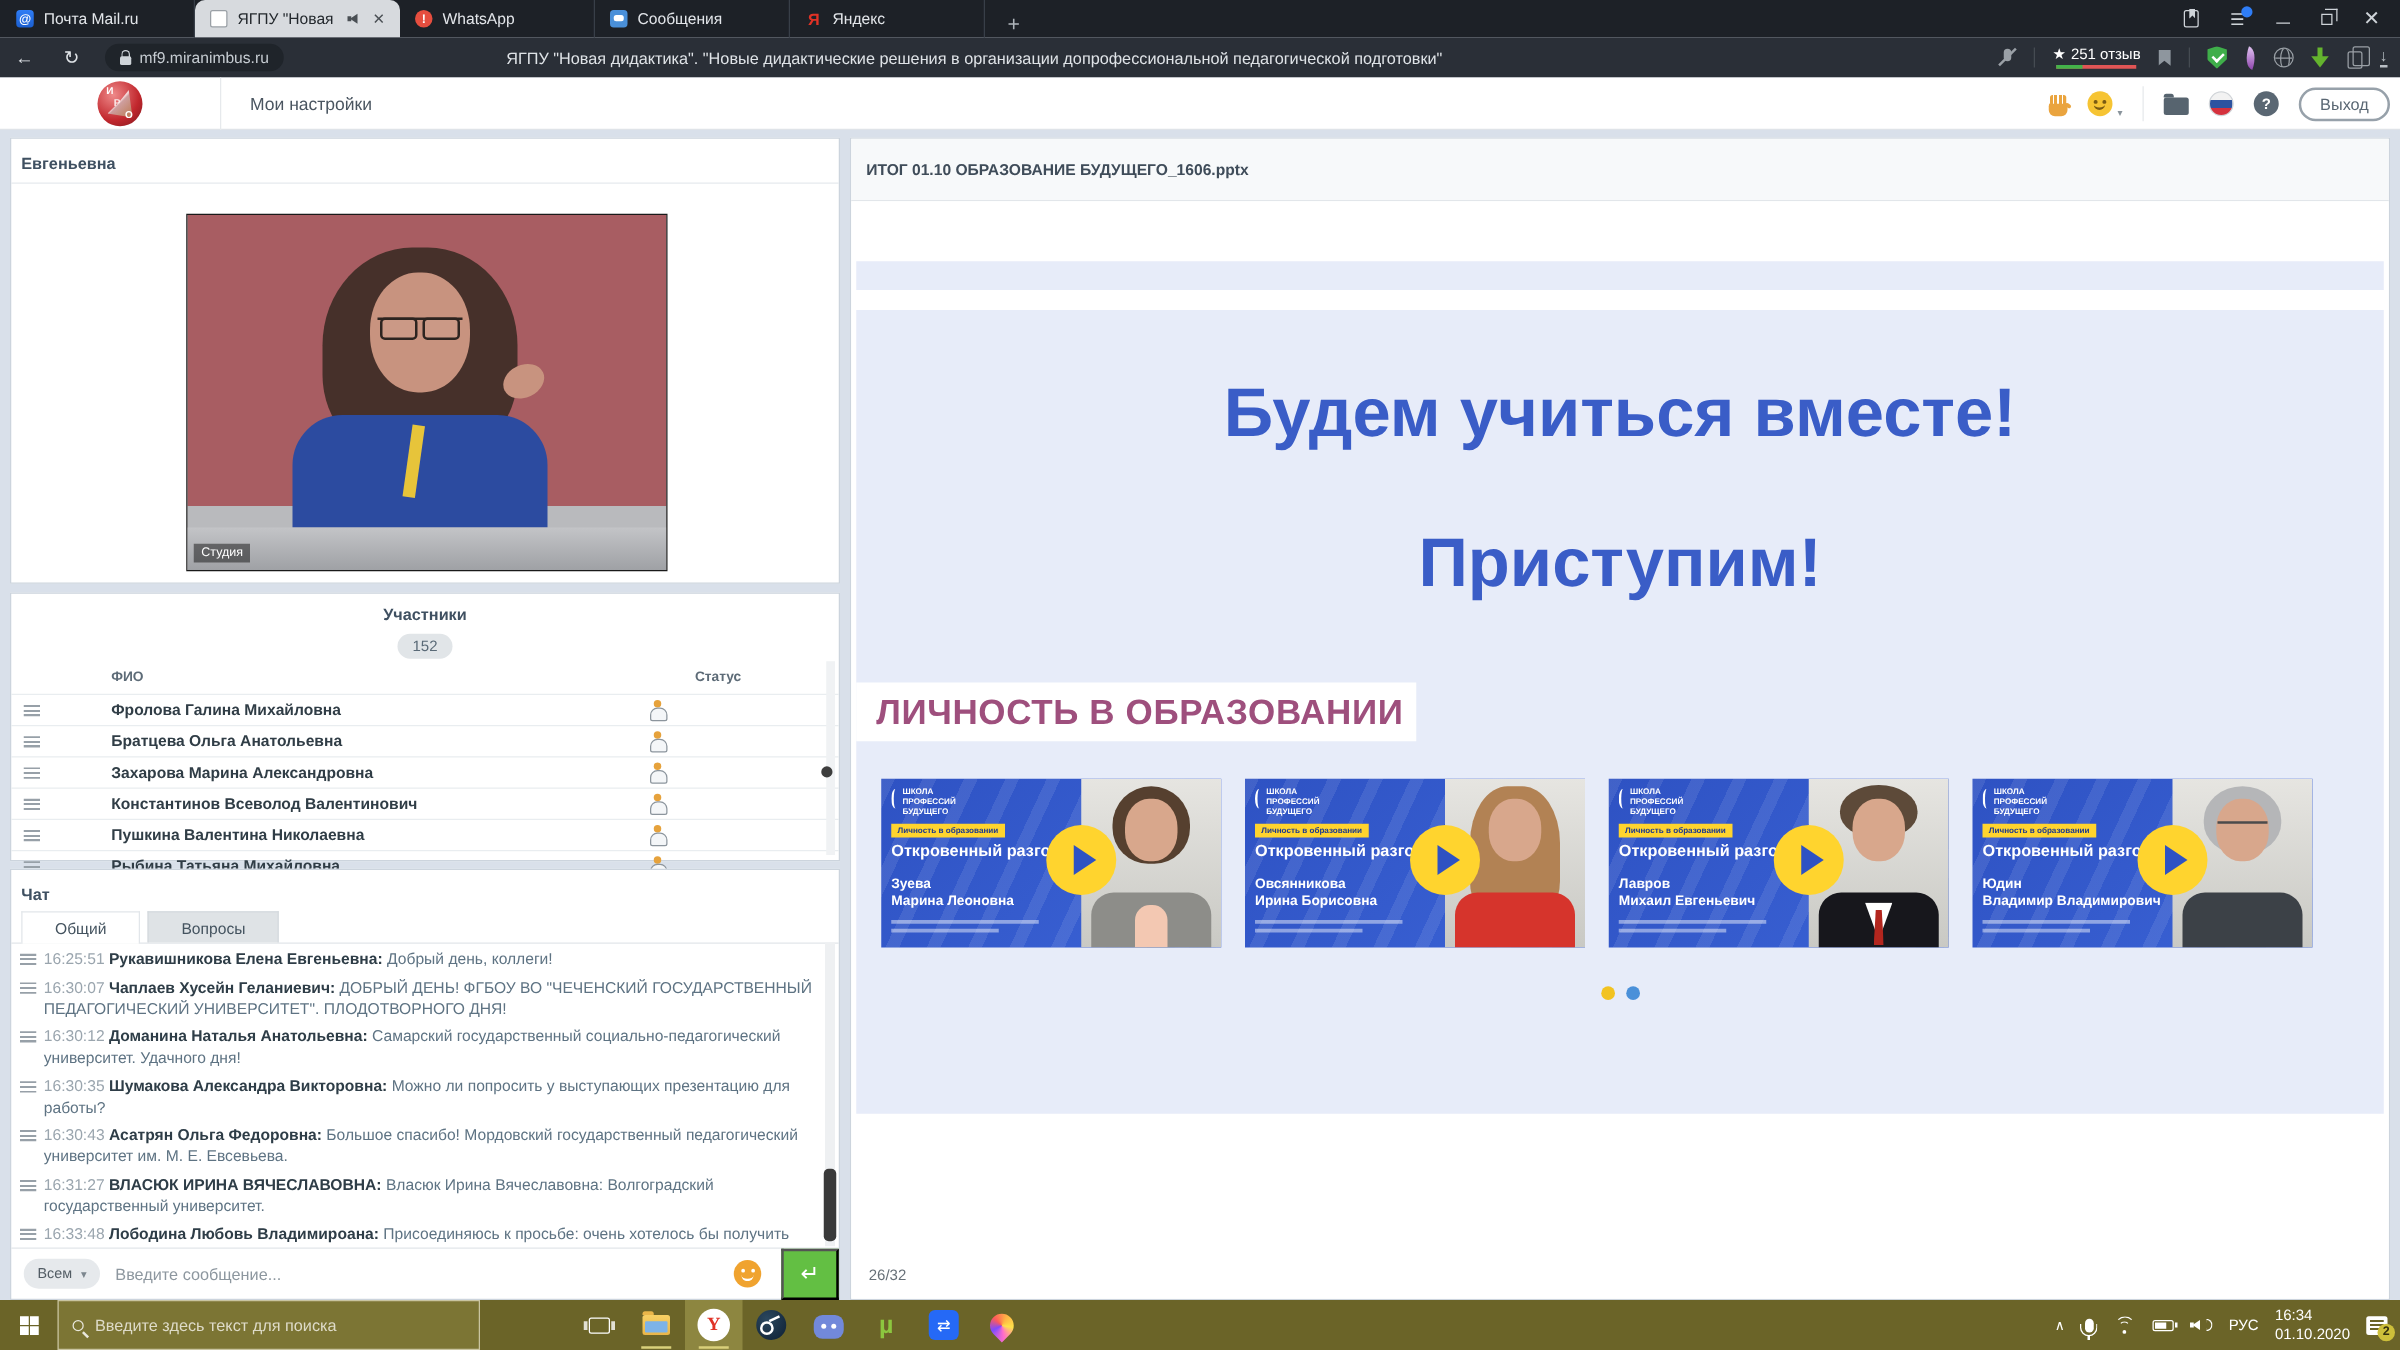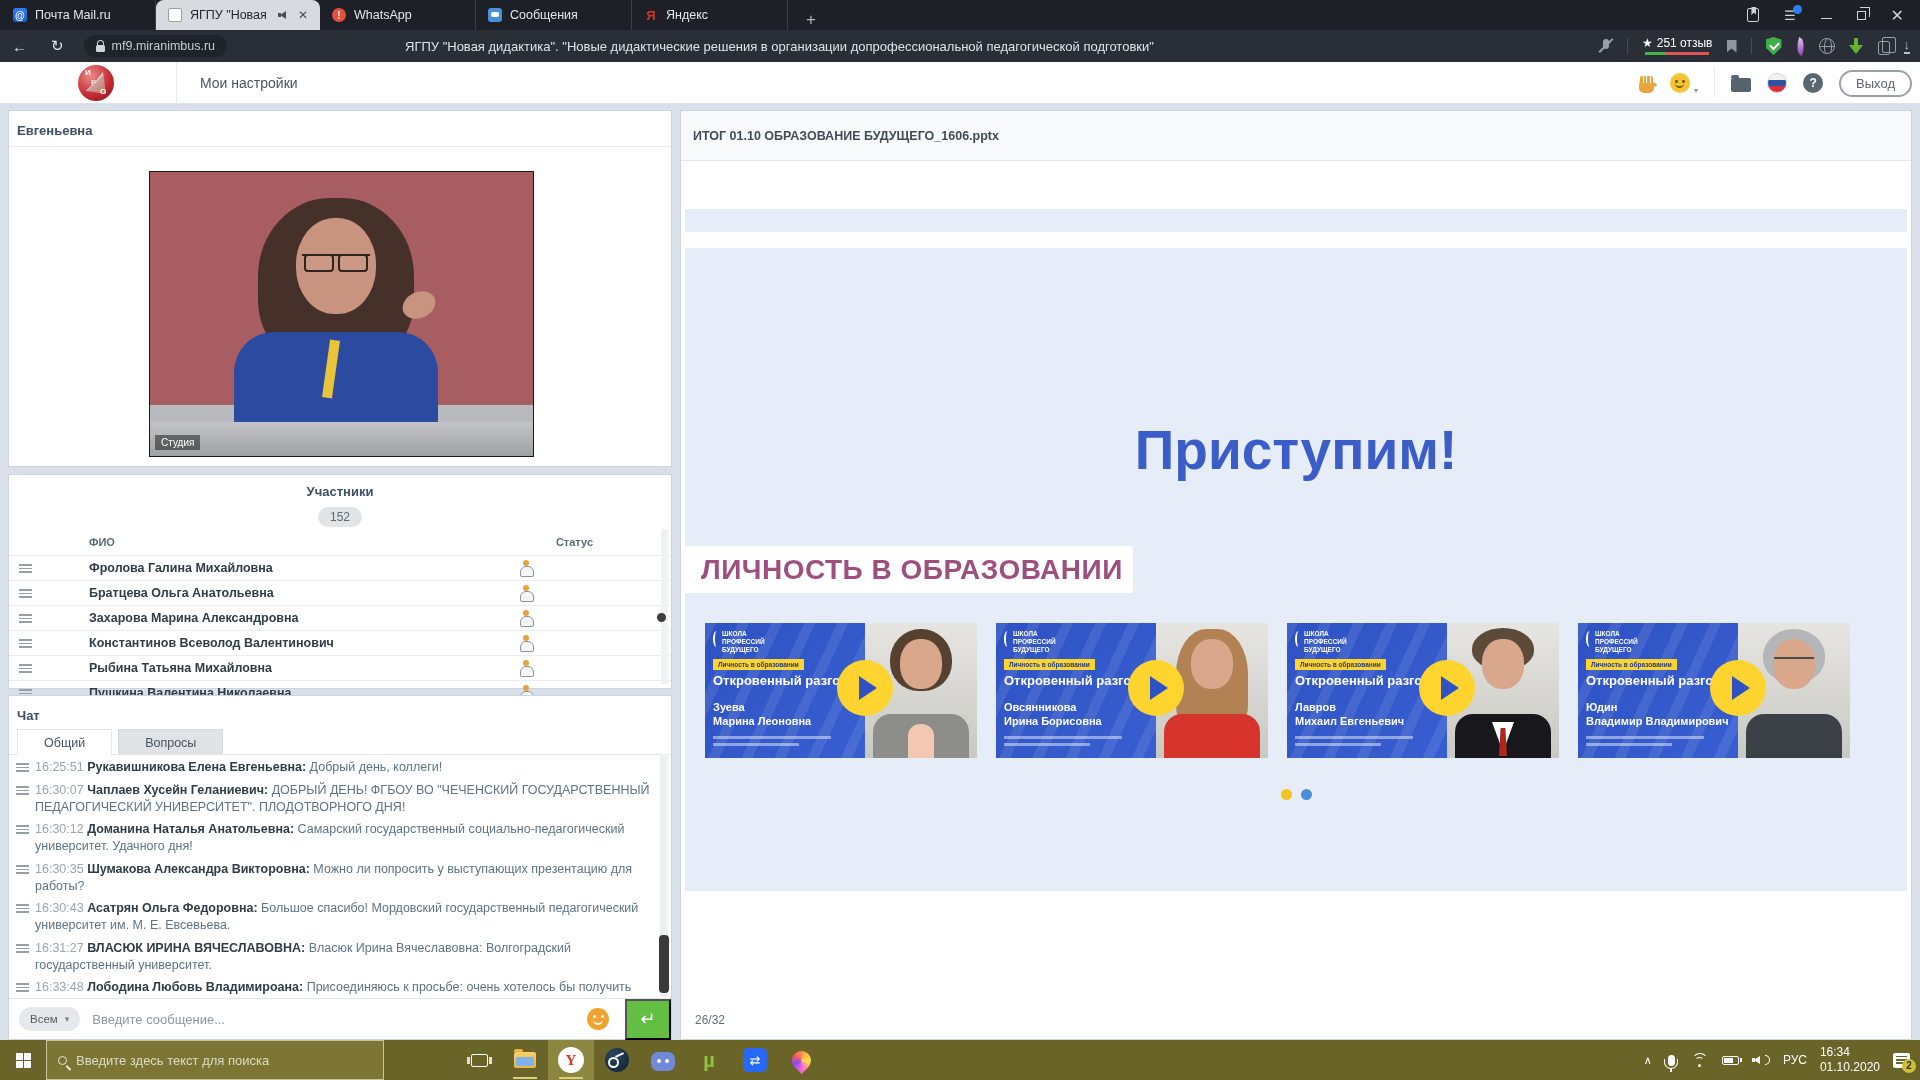--- a/index.html
+++ b/index.html
@@ -362,26 +362,26 @@
       <span class="nm">Захарова Марина Александровна</span>
       <span class="person"></span>
     </div>
   <div class="prow">
       <span class="burger"></span>
       <span class="nm">Константинов Всеволод Валентинович</span>
       <span class="person"></span>
     </div>
   <div class="prow">
       <span class="burger"></span>
-      <span class="nm">Рыбина Татьяна Михайловна</span>
+      <span class="nm">Пушкина Валентина Николаевна</span>
       <span class="person"></span>
     </div>
   <div class="prow">
       <span class="burger"></span>
-      <span class="nm">Пушкина Валентина Николаевна</span>
+      <span class="nm">Рыбина Татьяна Михайловна</span>
       <span class="person"></span>
     </div>
   <div class="pscroll">
       <div class="pthumb"></div>
     </div>
 </div>
 
 <div class="panel" id="chat">
   <div class="ptitle" style="padding-bottom:2px">Чат</div>
   <div class="chtabs">
@@ -408,20 +408,21 @@
     <span class="emojibtn"></span>
     <button class="sendbtn">↵</button>
   </div>
 </div>
 
 <div class="panel" id="pres">
   <div class="preshead">ИТОГ 01.10 ОБРАЗОВАНИЕ БУДУЩЕГО_1606.pptx</div>
   <div class="prescontent">
     <div class="strip"></div>
     <div class="slide">
+      <div class="sh1">Будем учиться вместе!</div>
       <div class="sh2">Приступим!</div>
       <div class="banner">ЛИЧНОСТЬ В ОБРАЗОВАНИИ</div>
       <div class="cards">
 
         <div class="card c1">
           <div class="brand">ШКОЛА ПРОФЕССИЙ БУДУЩЕГО</div>
           <div class="tag">Личность в образовании</div>
           <div class="series">Откровенный разговор</div>
           <div class="cname">Зуева</div>
           <div class="cname2">Марина Леоновна</div>

